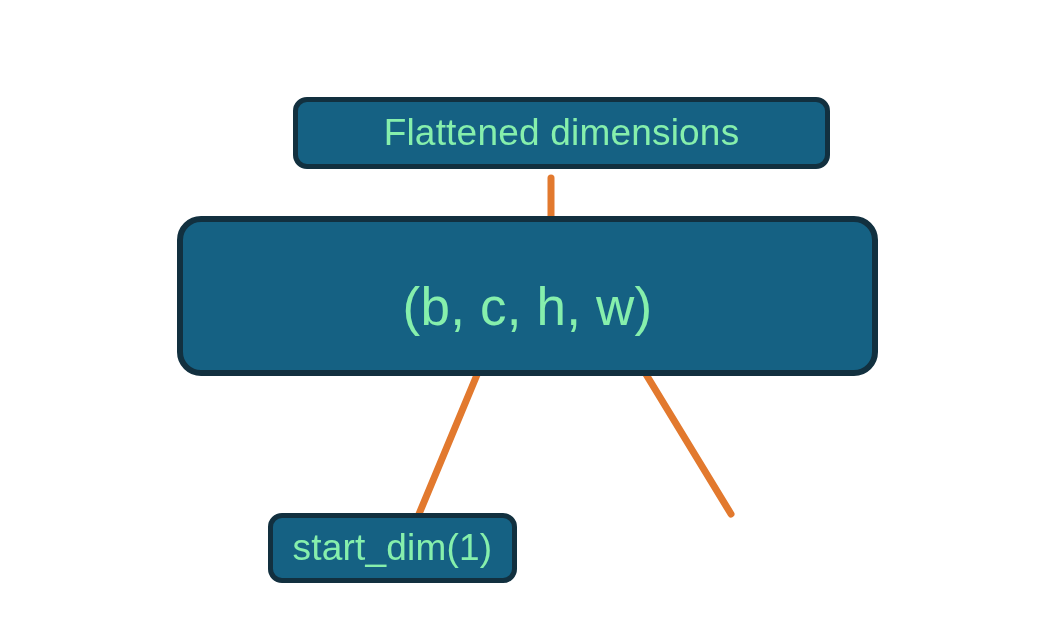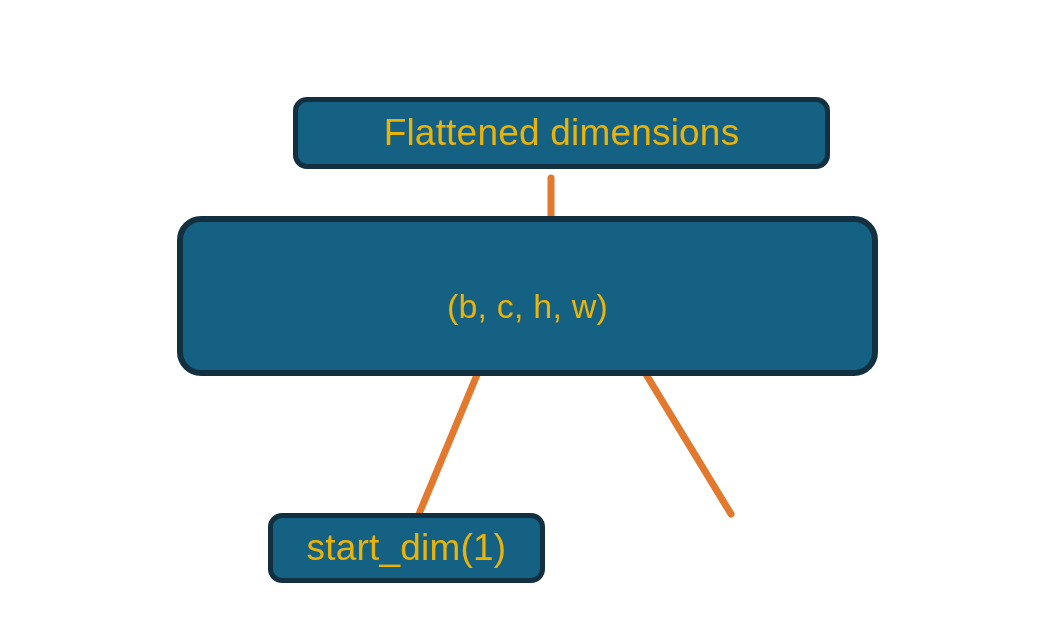--- a/index.html
+++ b/index.html
@@ -23,21 +23,21 @@
   
   .node {
     position: absolute;
     box-sizing: border-box;
     background: #156183;
     border: 5px solid #12303f;
     border-radius: 16px;
     display: flex;
     align-items: center;
     justify-content: center;
-    color: #eab308;
+    color: #86efac;
     font-weight: 400;
     letter-spacing: 0.2px;
     white-space: nowrap;
     user-select: none;
   }
 
   .node-top {
     left: 293px;
     top: 97px;
     width: 537px;
@@ -46,27 +46,27 @@
     font-size: 37px;
   }
 
   .node-main {
     left: 177px;
     top: 216px;
     width: 701px;
     height: 160px;
     border-radius: 24px;
     border-width: 6px;
-    font-size: 34px;
+    font-size: 53px;
   }
 
   .node-bottom-left {
     left: 268px;
     top: 513px;
-    width: 277px;
+    width: 249px;
     height: 70px;
     border-radius: 14px;
     font-size: 37px;
   }
 
   .node-bottom-right {
     left: 581px;
     top: 513px;
     width: 299px;
     height: 70px;

